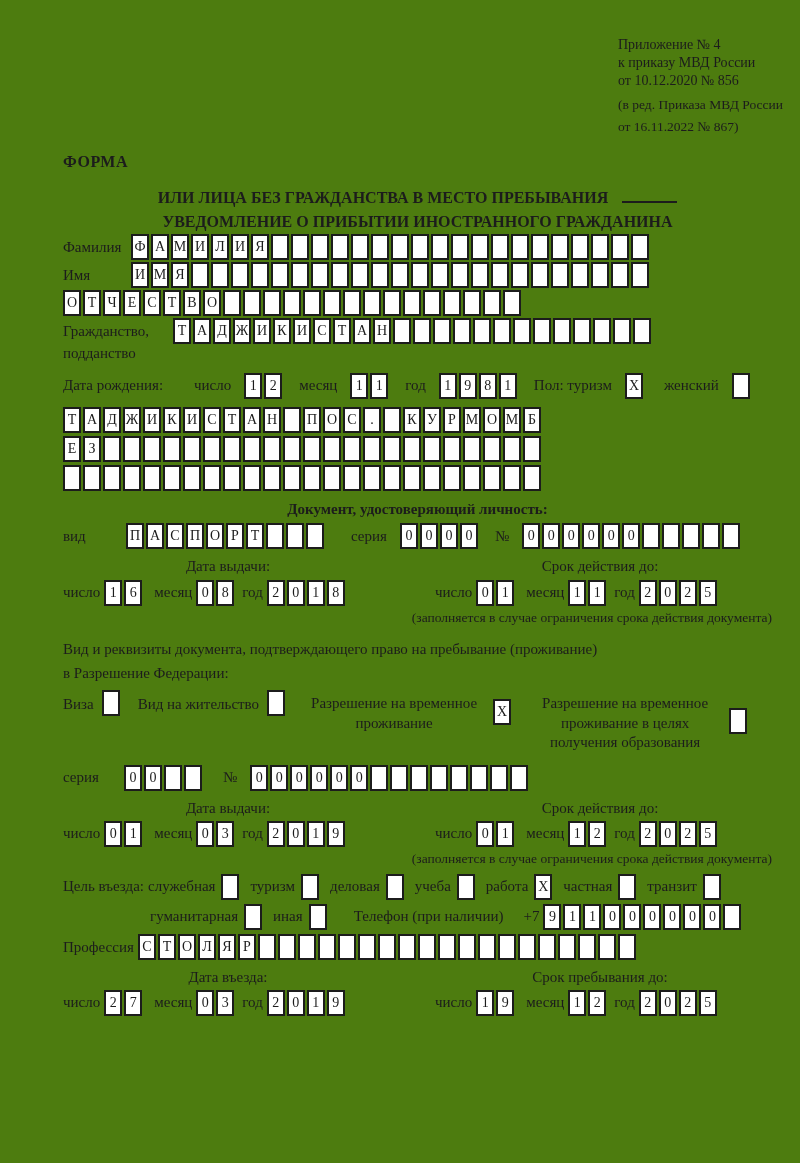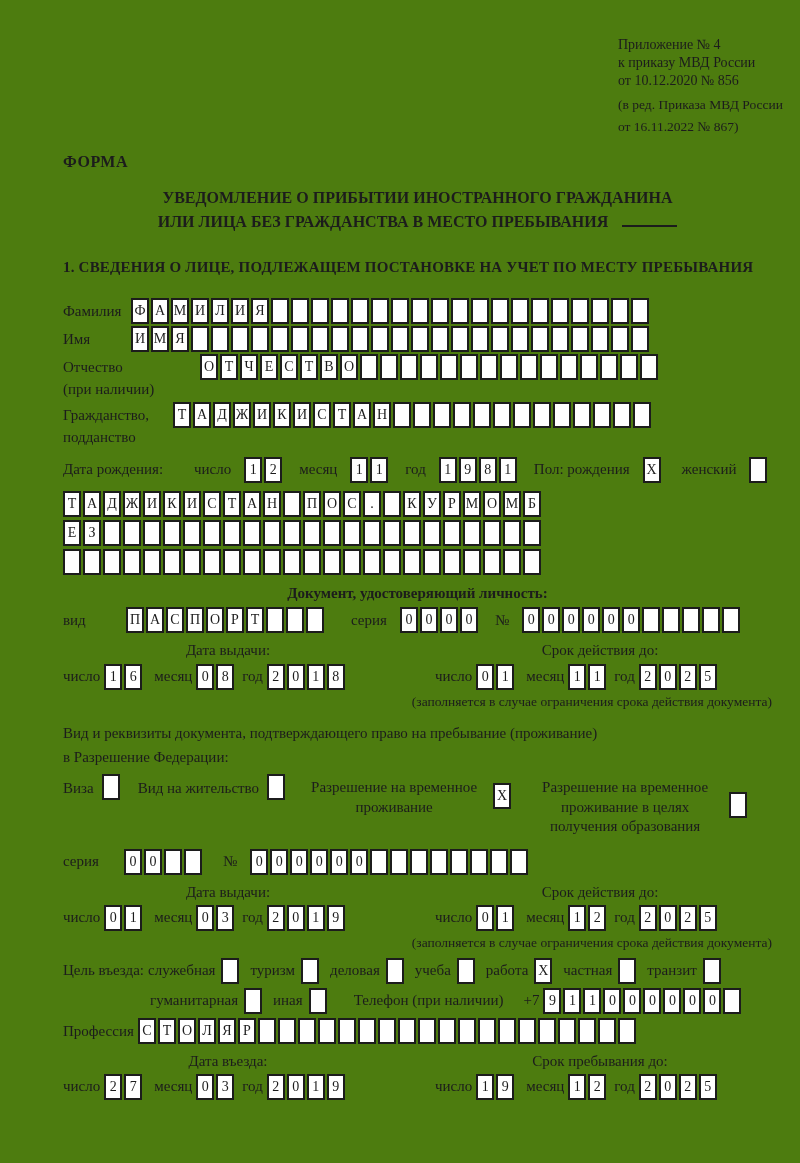--- a/index.html
+++ b/index.html
@@ -70,27 +70,26 @@
     <div>Приложение № 4</div>
     <div>к приказу МВД России</div>
     <div>от 10.12.2020 № 856</div>
     <div class="small">(в ред. Приказа МВД России</div>
     <div class="small">от 16.11.2022 № 867)</div>
   </div>
 
   <div class="forma">ФОРМА</div>
 
   <div class="title">
-    <div>УВЕДОМЛЕНИЕ О ПРИБЫТИИ ИНОСТРАННОГО ГРАЖДАНИНА</div>
     <div>
       <span>ИЛИ ЛИЦА БЕЗ ГРАЖДАНСТВА В МЕСТО ПРЕБЫВАНИЯ</span><span class="blank-underline"></span>
     </div>
-  </div>
-
-  <div class="sec-heading">1. СВЕДЕНИЯ О ЛИЦЕ, ПОДЛЕЖАЩЕМ ПОСТАНОВКЕ НА УЧЕТ ПО МЕСТУ ПРЕБЫВАНИЯ</div>
+    <div>УВЕДОМЛЕНИЕ О ПРИБЫТИИ ИНОСТРАННОГО ГРАЖДАНИНА</div>
+  </div>
+
 
   <div class="row">
     <span class="lbl w68">Фамилия</span>
     <span class="boxes">
         <span class="cb">Ф</span>
         <span class="cb">А</span>
         <span class="cb">М</span>
         <span class="cb">И</span>
         <span class="cb">Л</span>
         <span class="cb">И</span>
@@ -143,24 +142,20 @@
         <span class="cb"></span>
         <span class="cb"></span>
         <span class="cb"></span>
         <span class="cb"></span>
         <span class="cb"></span>
         <span class="cb"></span>
       </span>
   </div>
 
   <div class="row">
-    <span class="lblcol w137">
-      <div>Отчество</div>
-      <div>(при наличии)</div>
-    </span>
     <span class="boxes">
         <span class="cb">О</span>
         <span class="cb">Т</span>
         <span class="cb">Ч</span>
         <span class="cb">Е</span>
         <span class="cb">С</span>
         <span class="cb">Т</span>
         <span class="cb">В</span>
         <span class="cb">О</span>
         <span class="cb"></span>
@@ -226,21 +221,21 @@
         <span class="cb">1</span>
         <span class="cb">1</span>
       </span>
     <span class="lab ml6">год</span>
     <span class="boxes">
         <span class="cb">1</span>
         <span class="cb">9</span>
         <span class="cb">8</span>
         <span class="cb">1</span>
       </span>
-    <span class="lab ml6">Пол: рождения</span>
+    <span class="lab ml6">Пол: туризм</span>
     <span class="boxes">
         <span class="cb">X</span>
       </span>
     <span class="lab ml10">женский</span>
     <span class="boxes">
         <span class="cb"></span>
       </span>
   </div>
 
   <div class="row mt8">

